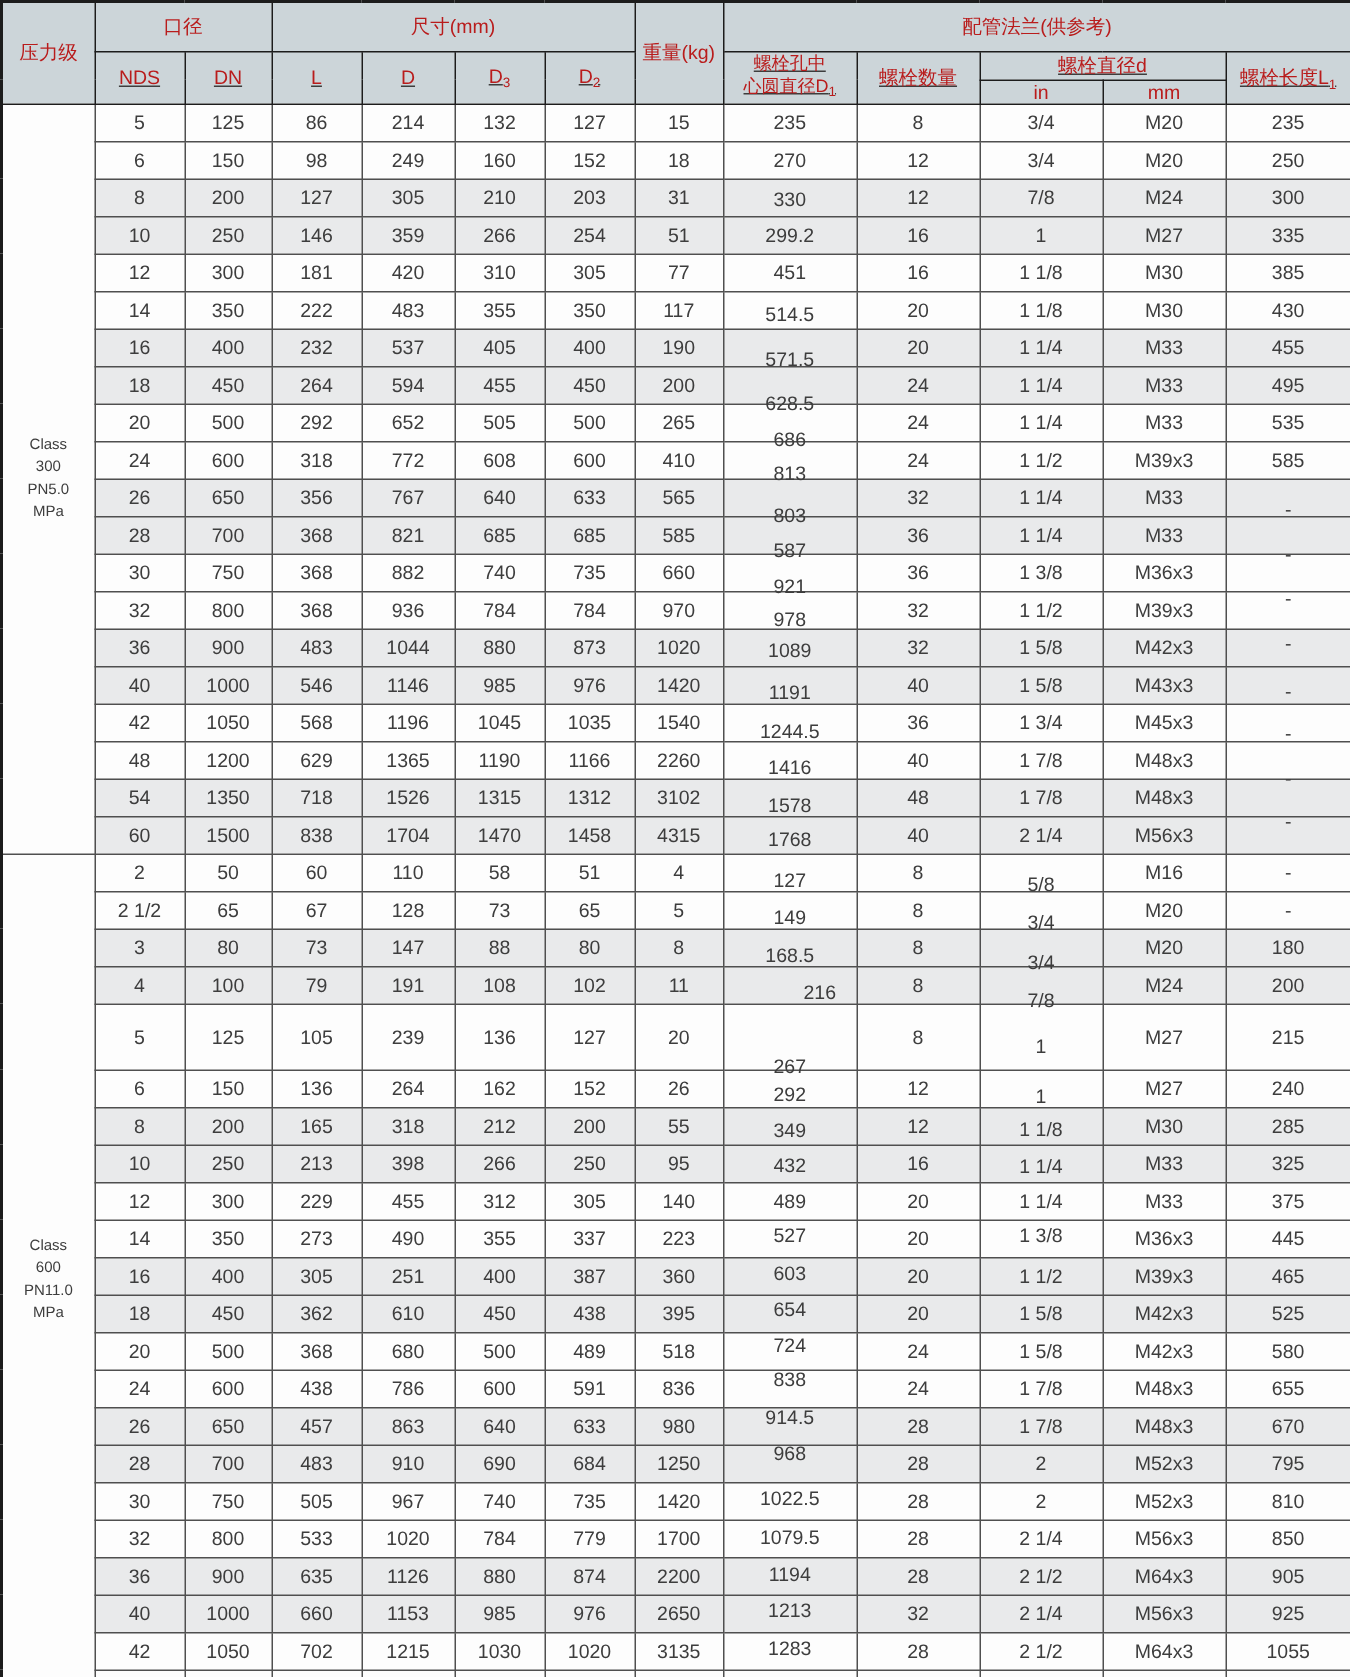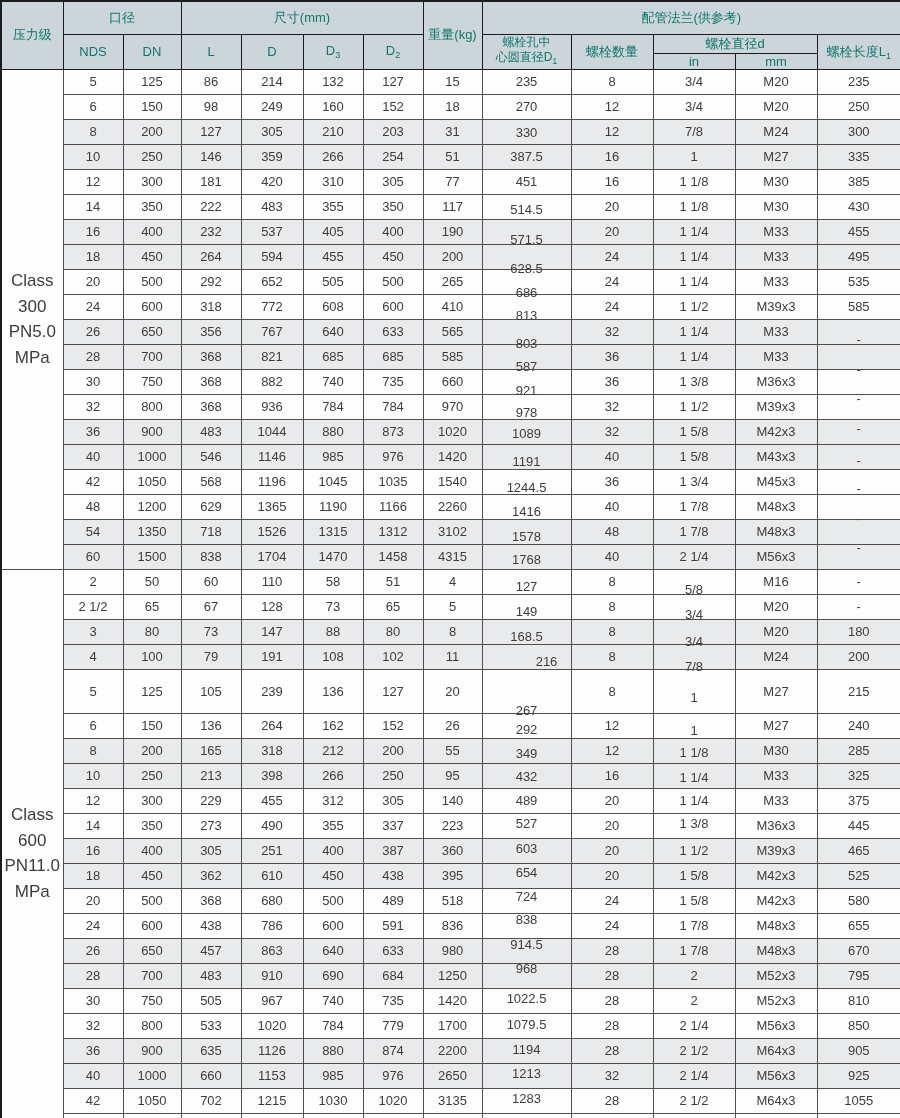--- a/index.html
+++ b/index.html
@@ -8,30 +8,30 @@
     --row-plain:#fdfdfd;
     --border-dark:#1c1c1c;
     --border-mid:#4f4f4f;
     --text:#3d3d3d;
   }
   html,body{margin:0;padding:0;background:#fff;}
   body{width:900px;font-family:"Liberation Sans","DejaVu Sans",sans-serif;color:var(--text);}
   table{border-collapse:collapse;table-layout:fixed;width:900px;border:2px solid var(--border-dark);}
   td,th{border:1px solid var(--border-mid);text-align:center;vertical-align:middle;padding:0;
         font-size:13px;font-weight:normal;overflow:visible;white-space:nowrap;}
-  thead th{background:var(--header-bg);border-color:var(--border-dark);color:#0f766e;}
+  thead th{background:var(--header-bg);border-color:var(--border-dark);color:#b91c1c;}
   thead tr.h1{height:33px;}
-  thead tr.h2{height:16px;}
+  thead tr.h2{height:16px;text-decoration:underline;}
   thead tr.h3{height:16px;}
   thead th .two-line{font-size:12px;line-height:1.25;}
   tbody tr{height:25px;}
   tbody.sec tr:first-child td{border-top:1.5px solid var(--border-dark);}
   tr.plain td{background:var(--row-plain);}
   tr.shade td{background:var(--row-shade);}
-  td.plabel{background:#fff;font-size:17px;line-height:1.5;}
+  td.plabel{background:#fff;font-size:10px;line-height:1.5;}
   .cv{position:relative;display:inline-block;}
   .sub{font-size:9px;vertical-align:-3px;}
 </style>
 </head>
 <body>
 
 <table>
   <colgroup>
     <col style="width:62px">
       <col style="width:60px">
@@ -127,21 +127,21 @@
         <td><span class="cv">300</span></td>
       </tr>
       <tr class="shade">
         <td><span class="cv">10</span></td>
         <td><span class="cv">250</span></td>
         <td><span class="cv">146</span></td>
         <td><span class="cv">359</span></td>
         <td><span class="cv">266</span></td>
         <td><span class="cv">254</span></td>
         <td><span class="cv">51</span></td>
-        <td><span class="cv">387.5</span></td>
+        <td><span class="cv">299.2</span></td>
         <td><span class="cv">16</span></td>
         <td><span class="cv">1</span></td>
         <td><span class="cv">M27</span></td>
         <td><span class="cv">335</span></td>
       </tr>
       <tr class="plain">
         <td><span class="cv">12</span></td>
         <td><span class="cv">300</span></td>
         <td><span class="cv">181</span></td>
         <td><span class="cv">420</span></td>

